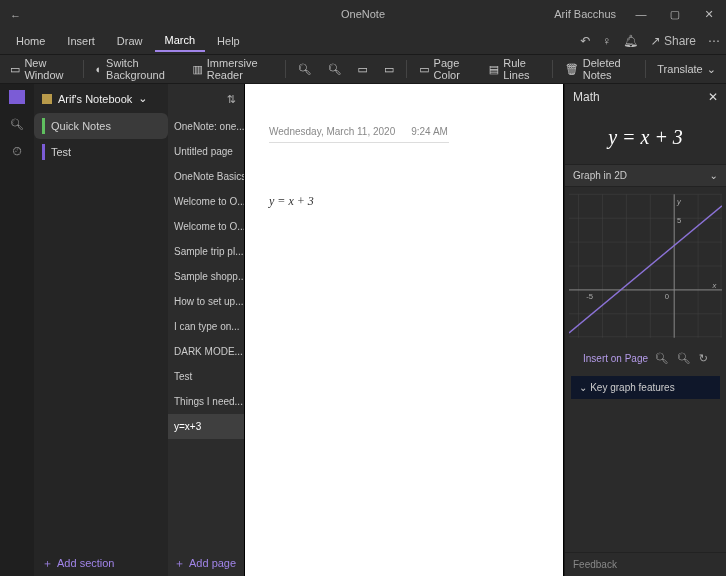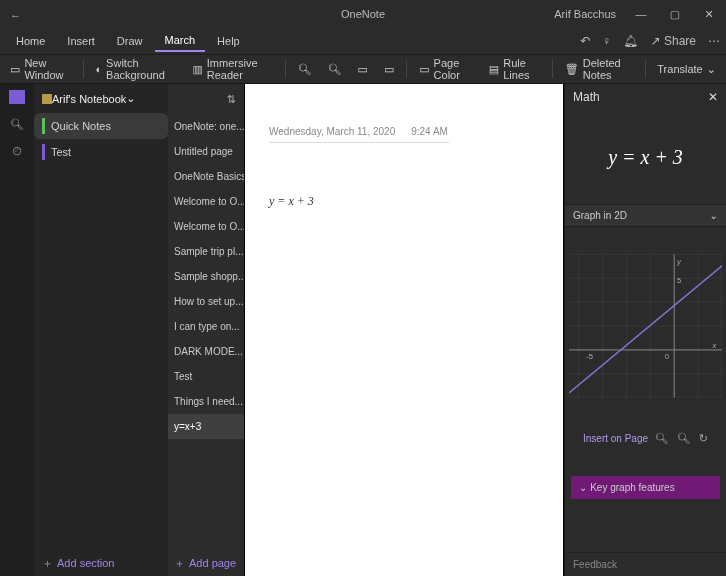--- a/index.html
+++ b/index.html
@@ -15,43 +15,43 @@
 .menubar .tab.active { border-bottom: 2px solid #a084e8; color: #fff; }
 .menubar .right { margin-left: auto; display: flex; gap: 12px; align-items: center; color: #bbb; }
 .menubar .right span { font-size: 12px; }
 .ribbon { height: 30px; display: flex; align-items: center; background: #2b2b2b; border-top: 1px solid #1a1a1a; border-bottom: 1px solid #1a1a1a; padding: 0 4px; gap: 4px; font-size: 11px; }
 .ribbon .btn { padding: 3px 6px; display: flex; align-items: center; gap: 4px; color: #ccc; }
 .ribbon .sep { width: 1px; height: 18px; background: #444; margin: 0 2px; }
 .main { display: flex; height: calc(576px - 28px - 26px - 30px); }
 .rail { width: 34px; background: #1f1f1f; display: flex; flex-direction: column; align-items: center; padding-top: 6px; gap: 14px; }
 .rail .nbico { width: 16px; height: 14px; background: #7b5cd6; }
 .sections { width: 134px; background: #252525; display: flex; flex-direction: column; }
-.nbheader { padding: 8px 8px; display: flex; align-items: center; color: #eee; font-size: 11px; }
+.nbheader { padding: 8px 8px; display: flex; align-items: center; gap: 6px; color: #eee; font-size: 11px; }
 .nbheader .sq { width: 10px; height: 10px; background: #b89a4a; }
 .sections .list { flex: 1; }
 .section-item { height: 26px; display: flex; align-items: center; padding-left: 8px; font-size: 11px; gap: 6px; }
 .section-item.sel { background: #3a3a3a; border-radius: 6px; }
 .section-item .bar { width: 3px; height: 16px; }
 .pages { width: 76px; background: #2c2c2c; display: flex; flex-direction: column; }
 .pages .hdr { height: 30px; display: flex; align-items: center; justify-content: flex-end; padding: 0 8px; color: #aaa; }
 .page-item { height: 25px; font-size: 10px; color: #ccc; padding: 0 6px; display: flex; align-items: center; white-space: nowrap; overflow: hidden; text-overflow: ellipsis; }
 .page-item.sel { background: #3f3f3f; color: #fff; }
 .canvas { flex: 1; background: #fff; color: #333; position: relative; border-left: 1px solid #000; border-right: 1px solid #000; }
 .canvas .datehdr { position: absolute; top: 42px; left: 24px; font-size: 10px; color: #888; display: flex; gap: 16px; }
 .canvas .datehdr::after { content: ""; position: absolute; top: 16px; left: 0; width: 180px; border-bottom: 1px solid #ddd; }
 .canvas .eq { position: absolute; top: 110px; left: 24px; font-family: "Cambria Math", serif; font-style: italic; font-size: 12px; }
-.mathpane { width: 162px; background: #2b2b2b; display: flex; flex-direction: column; border-left: 1px solid #1a1a1a; gap: 20px; }
+.mathpane { width: 162px; background: #2b2b2b; display: flex; flex-direction: column; border-left: 1px solid #1a1a1a; }
 .mathpane .mhdr { height: 26px; display: flex; align-items: center; justify-content: space-between; padding: 0 8px; color: #ddd; font-size: 12px; }
 .mathpane .formula { height: 54px; display: flex; align-items: center; justify-content: center; font-family: "Cambria Math", serif; font-style: italic; font-size: 20px; color: #fff; }
 .mathpane .drop { background: #333; padding: 5px 8px; font-size: 10px; color: #ccc; display: flex; justify-content: space-between; border-top: 1px solid #222; border-bottom: 1px solid #222; }
 .graphbox { padding: 4px 4px; }
 .graphbox svg { width: 100%; height: 150px; background: #2b2b2b; }
 .mathpane .insert { padding: 5px 18px; font-size: 10px; color: #b49be8; display: flex; justify-content: space-between; align-items: center; text-align: right; }
 .mathpane .insert .ctrls { display: flex; gap: 8px; color: #aaa; font-size: 11px; }
-.mathpane .kgf { margin: 6px 6px; background: #701a75; padding: 6px 8px; font-size: 10px; color: #ccc; }
+.mathpane .kgf { margin: 6px 6px; background: #0f172a; padding: 6px 8px; font-size: 10px; color: #ccc; }
 .mathpane .feedback { margin-top: auto; padding: 6px 8px; font-size: 10px; color: #888; border-top: 1px solid #222; }
 .bottom { display: flex; height: 26px; background: #1f1f1f; position: absolute; bottom: 0; left: 34px; }
 .addsec { width: 134px; background: #252525; color: #a084e8; font-size: 11px; display: flex; align-items: center; padding-left: 8px; gap: 4px; }
 .addpage { width: 76px; background: #2c2c2c; color: #a084e8; font-size: 11px; display: flex; align-items: center; padding-left: 6px; gap: 4px; }
 </style>
 </head>
 <body>
 
 <div class="titlebar">
   <div class="back">←</div>

